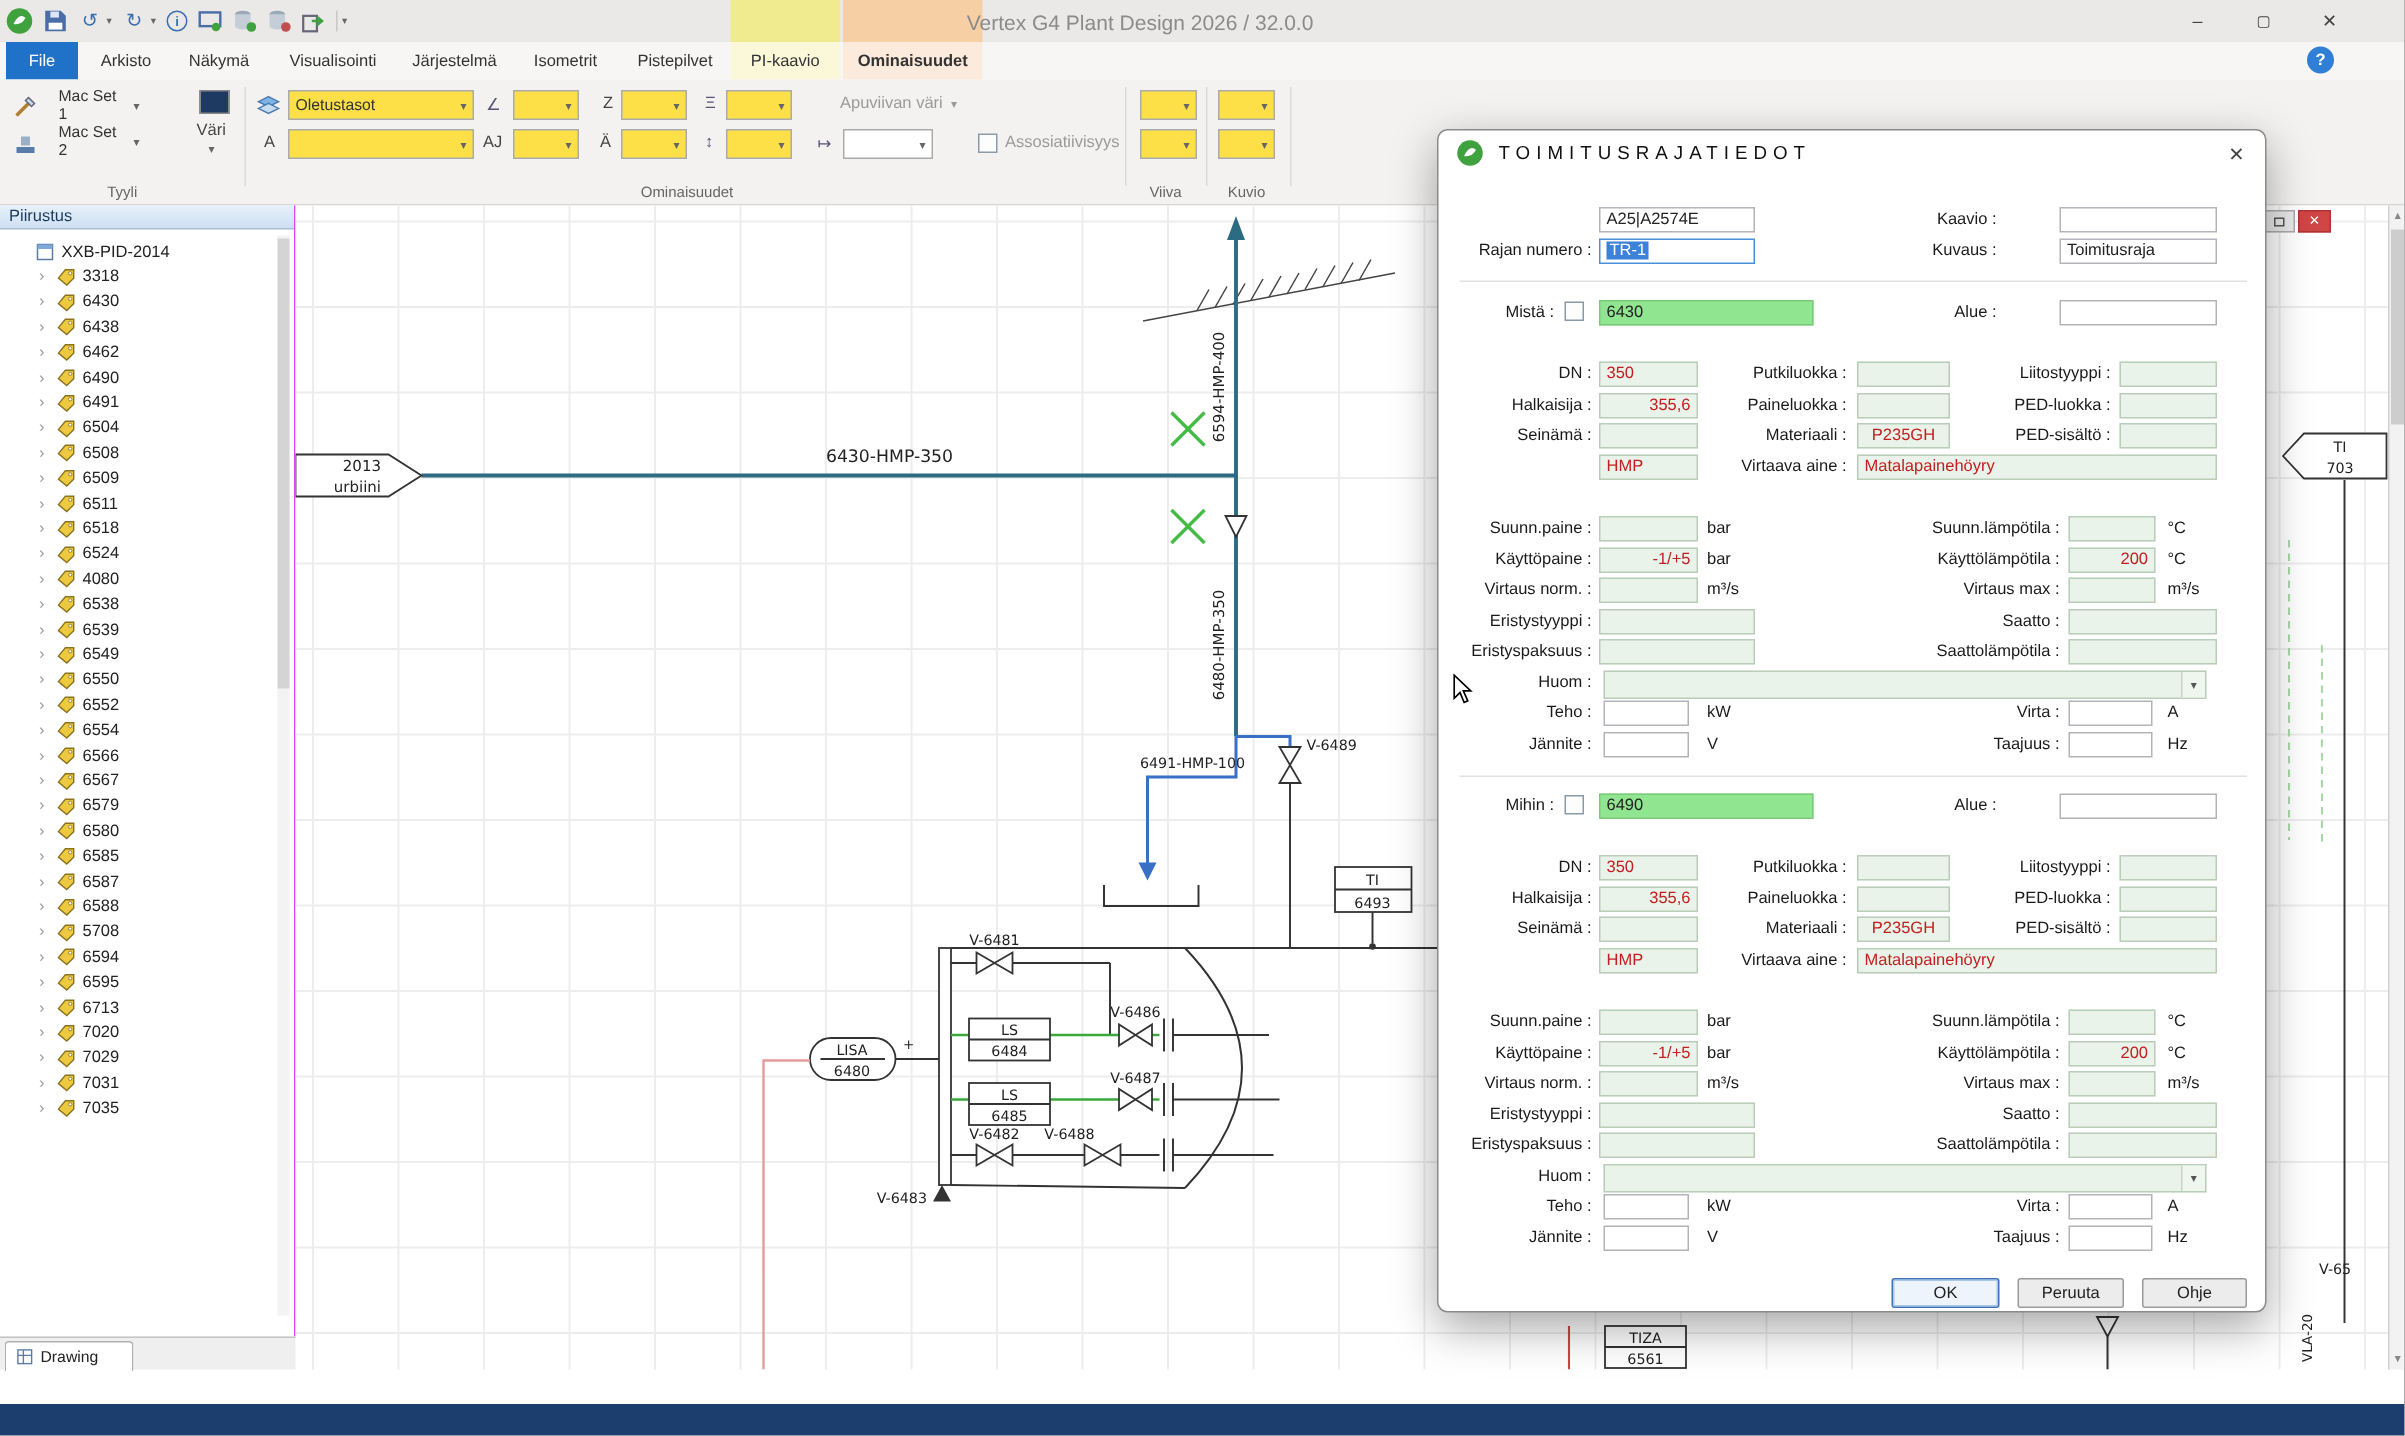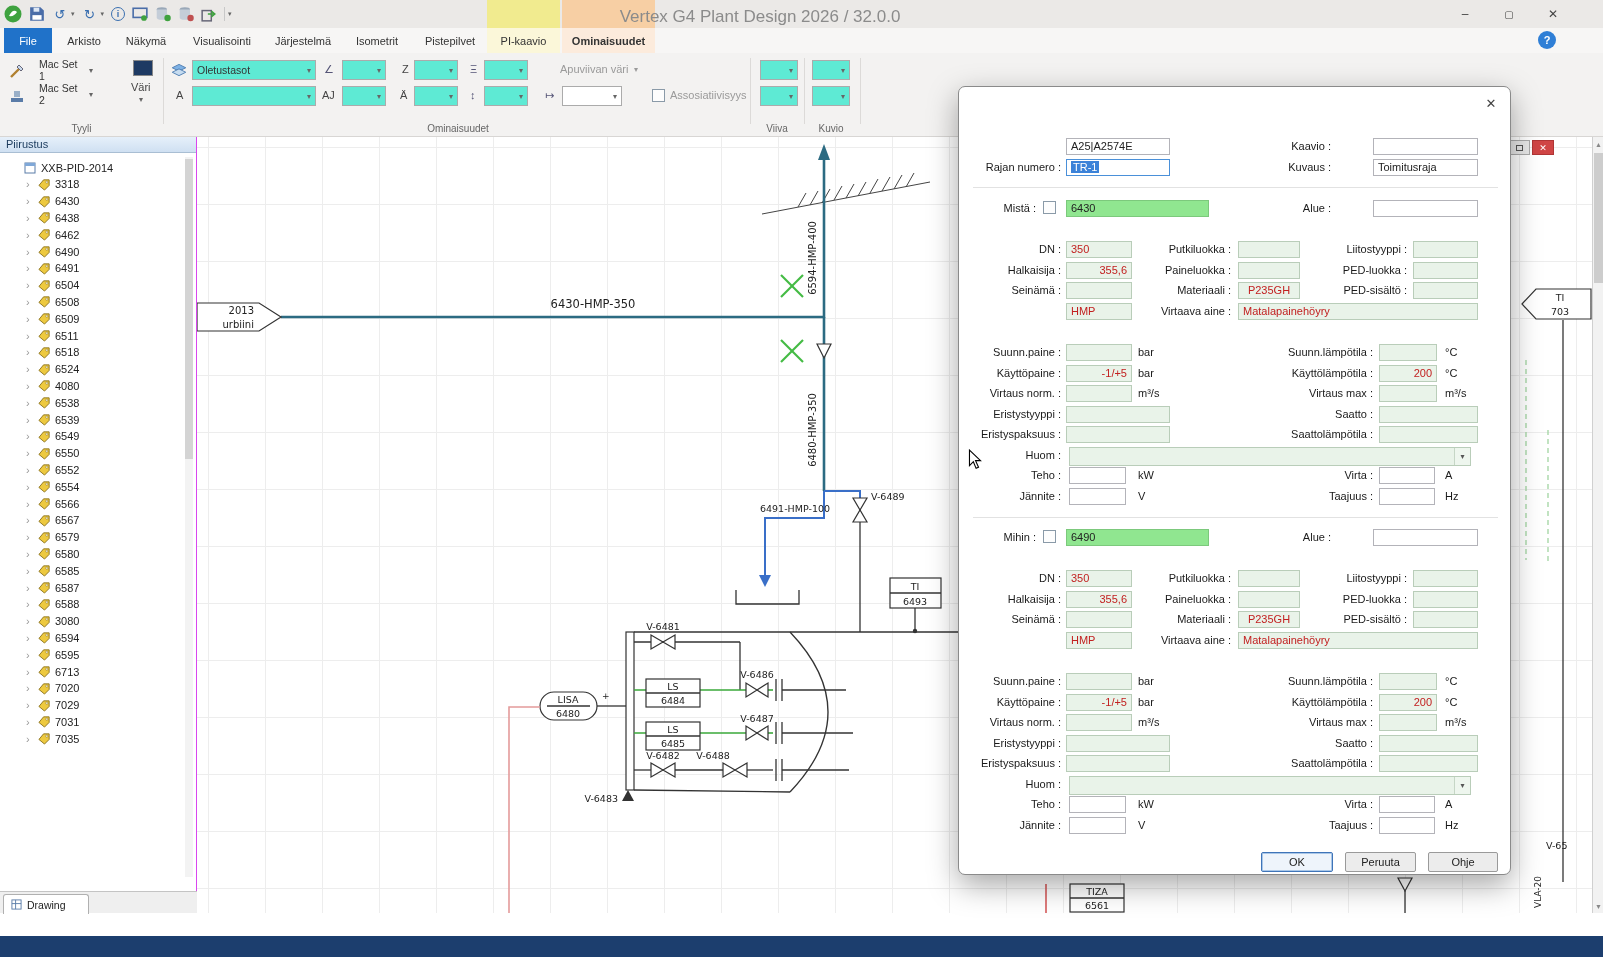--- a/index.html
+++ b/index.html
@@ -7,39 +7,39 @@
 #screen{position:relative;width:1603px;height:957px;background:#fff;overflow:hidden;
   font-family:"Liberation Sans","DejaVu Sans",sans-serif;font-size:11px;color:#222}
 
 
 .titlebar{position:absolute;left:0;top:0;width:1603px;height:28px;background:#ebe9e7}
 .qat{position:absolute;left:4px;top:4px;height:20px;display:flex;align-items:center;gap:7px}
 .qicon{width:16px;height:16px;display:flex;align-items:center;justify-content:center;color:#3a6fb0;font-size:13px}
 .qarr{font-size:7px;color:#666;margin-left:-4px}
 .qsep{width:1px;height:14px;background:#c8c8c8}
 .applogo{width:18px;height:18px}
-.wintitle{position:absolute;left:500px;top:7px;width:520px;text-align:center;color:#8b8b8b;font-size:17px}
+.wintitle{position:absolute;left:500px;top:7px;width:520px;text-align:center;color:#8b8b8b;font-size:14px}
 .winbtn{position:absolute;top:4px;width:34px;height:20px;display:flex;align-items:center;justify-content:center;color:#444;font-size:12px}
 .ctx-yellow{position:absolute;left:487px;top:0;width:73px;height:28px;background:#f1eb8f}
 .ctx-orange{position:absolute;left:562px;top:0;width:93px;height:28px;background:#f7cfa4}
 
 
 .tabrow{position:absolute;left:0;top:28px;width:1603px;height:25px;background:#f7f6f5}
 .rtab{position:absolute;top:0;height:25px;display:flex;align-items:center;justify-content:center;font-size:11px;color:#333}
 .rtab.file{background:#2072c9;color:#fff}
 .rtab.yellow{background:#fbf7d9}
 .rtab.orange{background:#fcebdc;font-weight:bold}
 .helpcircle{position:absolute;left:1538px;top:31px;width:18px;height:18px;border-radius:50%;background:#2f7fd6;color:#fff;display:flex;align-items:center;justify-content:center;font-size:11px;font-weight:bold}
 
 
 .ribbon{position:absolute;left:0;top:53px;width:1603px;height:84px;background:#f3f2f1;border-bottom:1px solid #d8d6d4}
 .rsep{position:absolute;top:5px;width:1px;height:66px;background:#dcdad8}
 .grplabel{position:absolute;top:70px;height:12px;font-size:10px;color:#666;text-align:center}
 .rbtn{position:absolute;height:20px;background:#f3f2f1;border:1px solid transparent;display:flex;align-items:center;padding:0 4px;font-size:10.5px;color:#333}
-.combo{position:absolute;height:20px;background:#5eead4;border:1px solid #ababab;display:flex;align-items:center;padding:0 4px;font-size:10.5px;color:#333}
+.combo{position:absolute;height:20px;background:#fde047;border:1px solid #ababab;display:flex;align-items:center;padding:0 4px;font-size:10.5px;color:#333}
 .combo .carr{margin-left:auto;font-size:8px;color:#666}
 .rlabel{position:absolute;font-size:11px;color:#444}
 .rlabel.gray{color:#9a9a9a}
 .swatch{position:absolute;width:20px;height:16px;background:#1e3a63;border:1px solid #888}
 .toolbtn{position:absolute;width:22px;height:22px;border:1px solid transparent;display:flex;align-items:center;justify-content:center}
 
 
 .sidebar{position:absolute;left:0;top:137px;width:197px;height:754px;background:#fff;border-right:1px solid #d946ef}
 .sb-head{height:16px;background:linear-gradient(#e6f0fa,#cfe0f2);border-bottom:1px solid #a9bed3;font-size:11px;padding:1px 6px;color:#1a3a5c}
 .tree{padding-top:6px}
@@ -490,21 +490,21 @@
               <circle cx="9.5" cy="4.5" r="1.2" fill="#fff" stroke="#8a7420" stroke-width="0.6"></circle>
             </svg>
           <span class="lbl">6588</span>
         </div>
           <div class="tree-item">
           <span class="chev">›</span>
           <svg width="13" height="13" viewBox="0 0 14 14">
               <path d="M1 8 L6 2 L12 2 L12 8 L7 13 Z" fill="#edc93f" stroke="#8a7420" stroke-width="1"></path>
               <circle cx="9.5" cy="4.5" r="1.2" fill="#fff" stroke="#8a7420" stroke-width="0.6"></circle>
             </svg>
-          <span class="lbl">3080</span>
+          <span class="lbl">5708</span>
         </div>
           <div class="tree-item">
           <span class="chev">›</span>
           <svg width="13" height="13" viewBox="0 0 14 14">
               <path d="M1 8 L6 2 L12 2 L12 8 L7 13 Z" fill="#edc93f" stroke="#8a7420" stroke-width="1"></path>
               <circle cx="9.5" cy="4.5" r="1.2" fill="#fff" stroke="#8a7420" stroke-width="0.6"></circle>
             </svg>
           <span class="lbl">6594</span>
         </div>
           <div class="tree-item">
@@ -733,20 +733,27 @@
       <svg width="11" height="11" viewBox="0 0 12 12">
           <rect x="1" y="1" width="10" height="10" fill="#fff" stroke="#5a7ca8"></rect>
           <path d="M1 5 h10 M5 1 v10" stroke="#5a7ca8" stroke-width="1"></path>
         </svg>
       <span>Drawing</span>
     </div>
   </div>
   <div class="navybar"></div>
 
   <div class="dialog">
+    <div class="dhead">
+      <svg width="18" height="18" viewBox="0 0 18 18">
+          <circle cx="9" cy="9" r="8.5" fill="#3fa23f"></circle>
+          <path d="M5 11 Q9 3 13 7 Q10 12 5 11 Z" fill="#fff"></path>
+        </svg>
+      <span class="dtitle">TOIMITUSRAJATIEDOT</span>
+    </div>
     <div class="dclose">✕</div>
 
     <div class="fld white" style="left:107px;top:51px;width:104px">A25|A2574E</div>
     <div class="dlb c4" style="top:53px">Kaavio :</div>
     <div class="fld white" style="left:414px;top:51px;width:105px"></div>
 
     <div class="dlb c1" style="top:74px">Rajan numero :</div>
     <div class="fld white" style="left:107px;top:72px;width:104px;border-color:#4a90d9"><span class="sel">TR-1</span></div>
     <div class="dlb c4" style="top:74px">Kuvaus :</div>
     <div class="fld white" style="left:414px;top:72px;width:105px">Toimitusraja</div>

